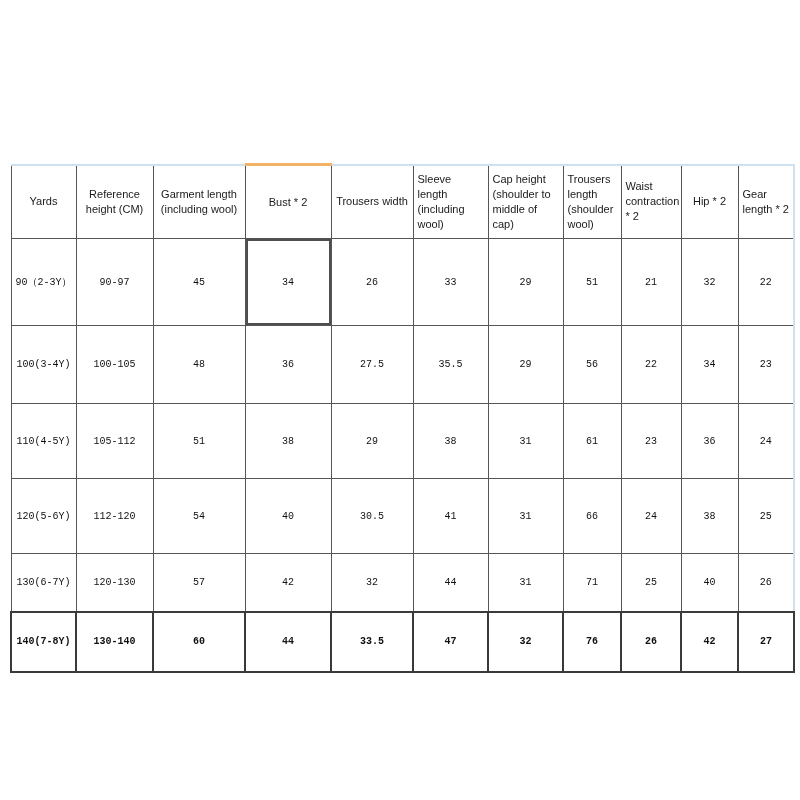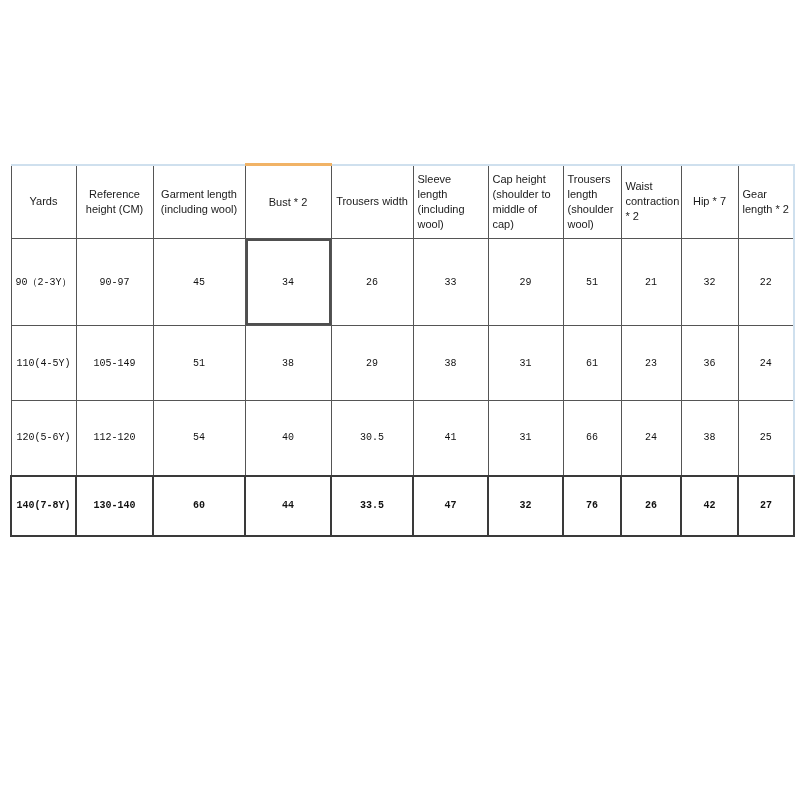--- a/index.html
+++ b/index.html
@@ -84,41 +84,54 @@
         <tr style="height: 74px;">
           <th>Yards</th>
           <th>Reference height (CM)</th>
           <th>Garment length (including wool)</th>
           <th class="accent-top">Bust * 2</th>
           <th>Trousers width</th>
           <th class="left">Sleeve length (including wool)</th>
           <th class="left">Cap height (shoulder to middle of cap)</th>
           <th class="left">Trousers length (shoulder wool)</th>
           <th class="left">Waist contraction * 2</th>
-          <th>Hip * 7</th>
+          <th>Hip * 2</th>
           <th class="left">Gear length * 2</th>
         </tr>
       </thead>
     <tbody>
         <tr style="height: 87px;">
           <td>90（2-3Y）</td>
           <td>90-97</td>
           <td>45</td>
           <td class="selected">34</td>
           <td>26</td>
           <td>33</td>
           <td>29</td>
           <td>51</td>
           <td>21</td>
           <td>32</td>
           <td>22</td>
         </tr>
+        <tr style="height: 78px;">
+          <td>100(3-4Y)</td>
+          <td>100-105</td>
+          <td>48</td>
+          <td>36</td>
+          <td>27.5</td>
+          <td>35.5</td>
+          <td>29</td>
+          <td>56</td>
+          <td>22</td>
+          <td>34</td>
+          <td>23</td>
+        </tr>
         <tr style="height: 75px;">
           <td>110(4-5Y)</td>
-          <td>105-149</td>
+          <td>105-112</td>
           <td>51</td>
           <td>38</td>
           <td>29</td>
           <td>38</td>
           <td>31</td>
           <td>61</td>
           <td>23</td>
           <td>36</td>
           <td>24</td>
         </tr>
@@ -128,20 +141,33 @@
           <td>54</td>
           <td>40</td>
           <td>30.5</td>
           <td>41</td>
           <td>31</td>
           <td>66</td>
           <td>24</td>
           <td>38</td>
           <td>25</td>
         </tr>
+        <tr style="height: 58px;">
+          <td>130(6-7Y)</td>
+          <td>120-130</td>
+          <td>57</td>
+          <td>42</td>
+          <td>32</td>
+          <td>44</td>
+          <td>31</td>
+          <td>71</td>
+          <td>25</td>
+          <td>40</td>
+          <td>26</td>
+        </tr>
         <tr class="bold-row" style="height: 60px; padding-left: 28px;">
           <td>140(7-8Y)</td>
           <td>130-140</td>
           <td>60</td>
           <td>44</td>
           <td>33.5</td>
           <td>47</td>
           <td>32</td>
           <td>76</td>
           <td>26</td>

